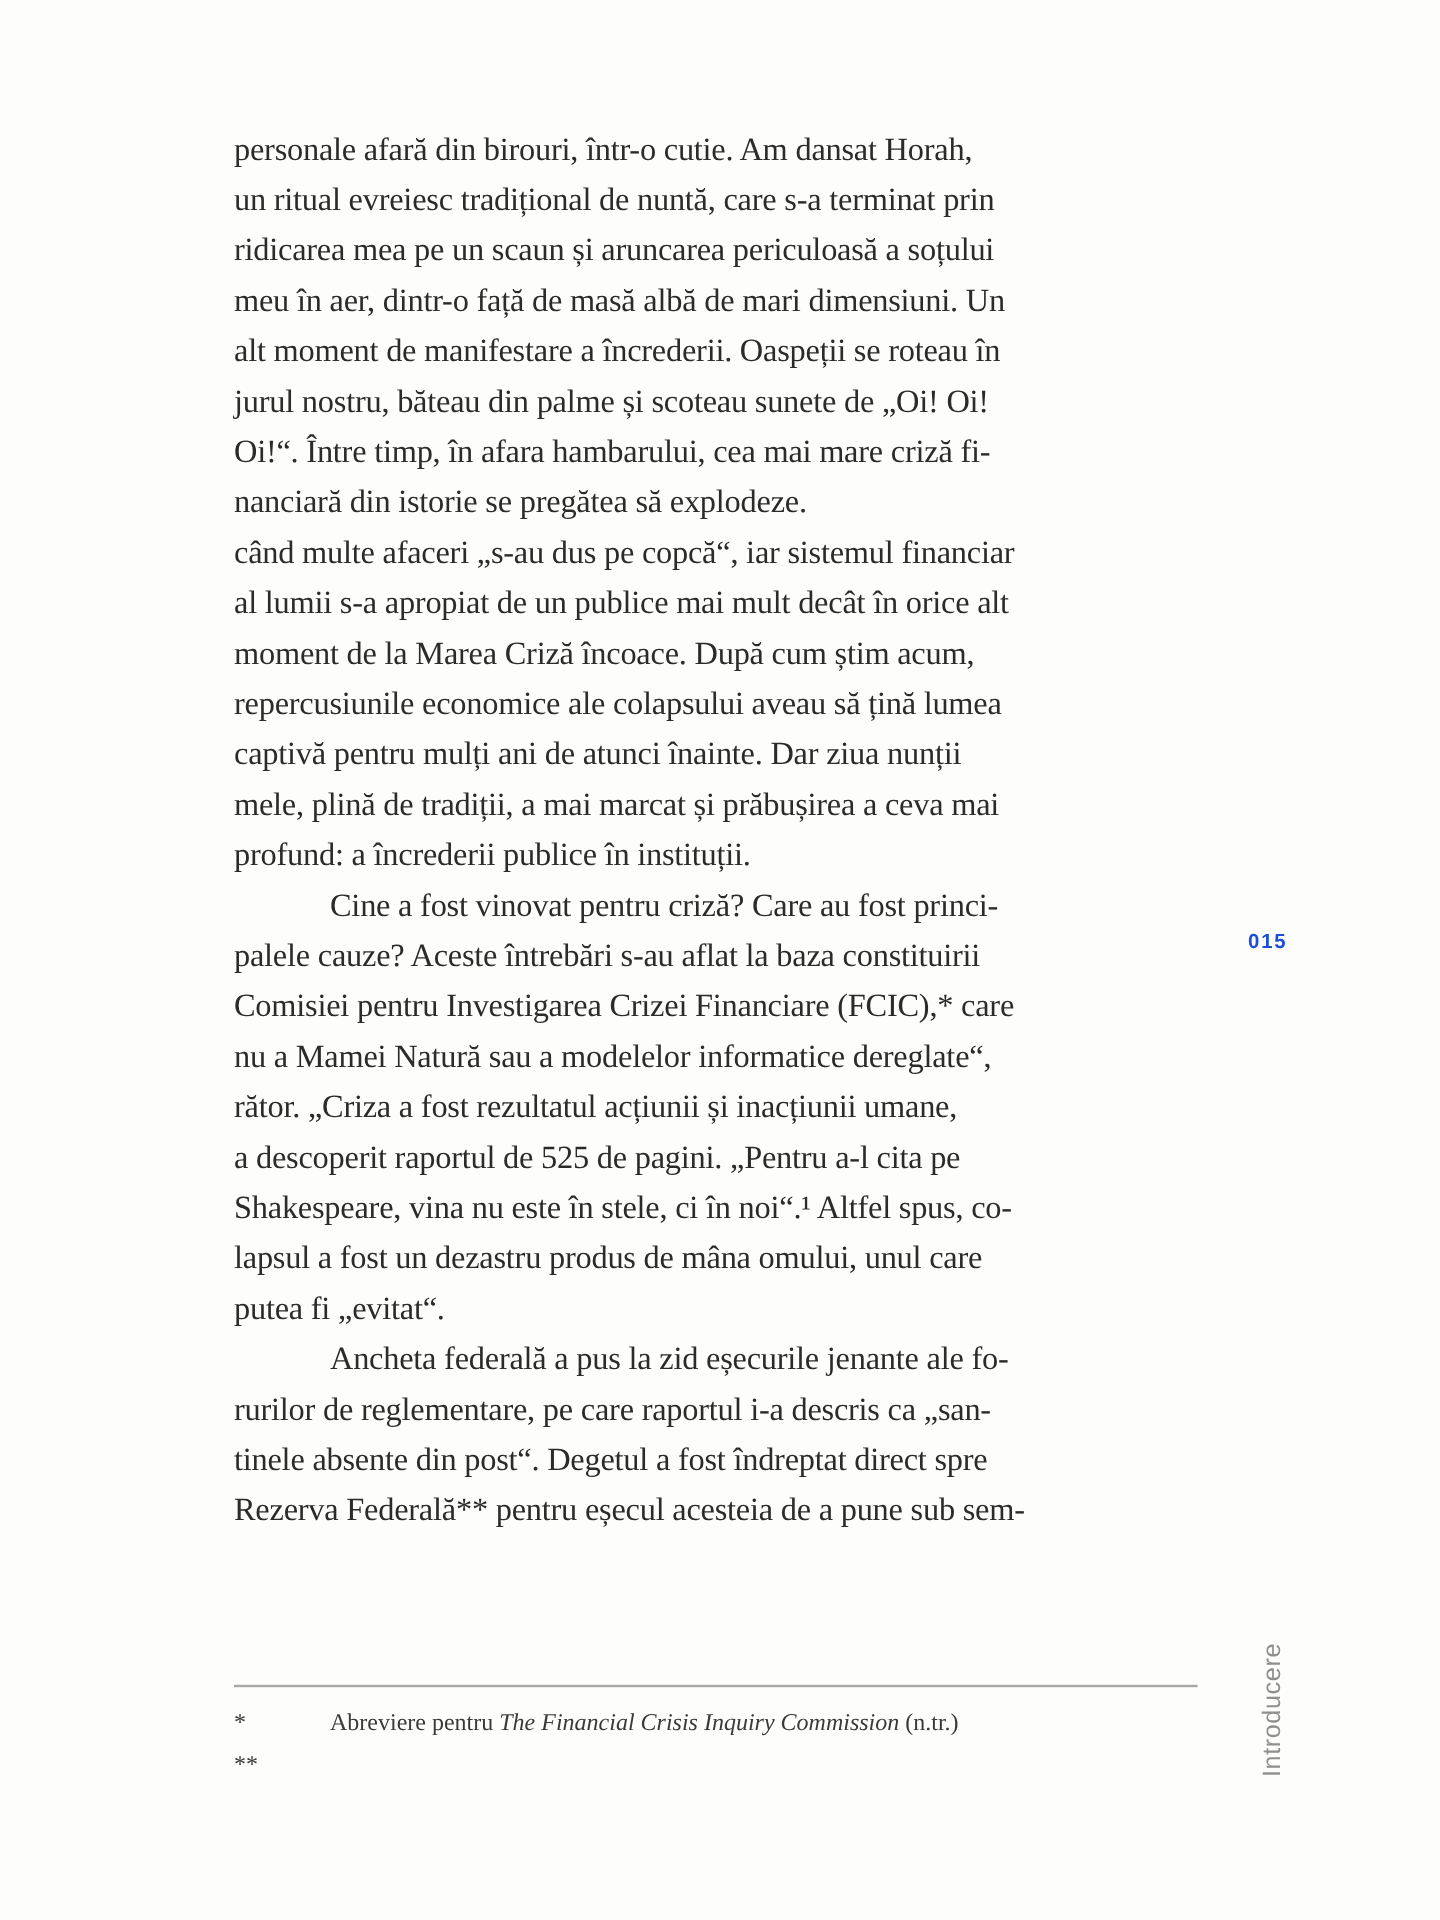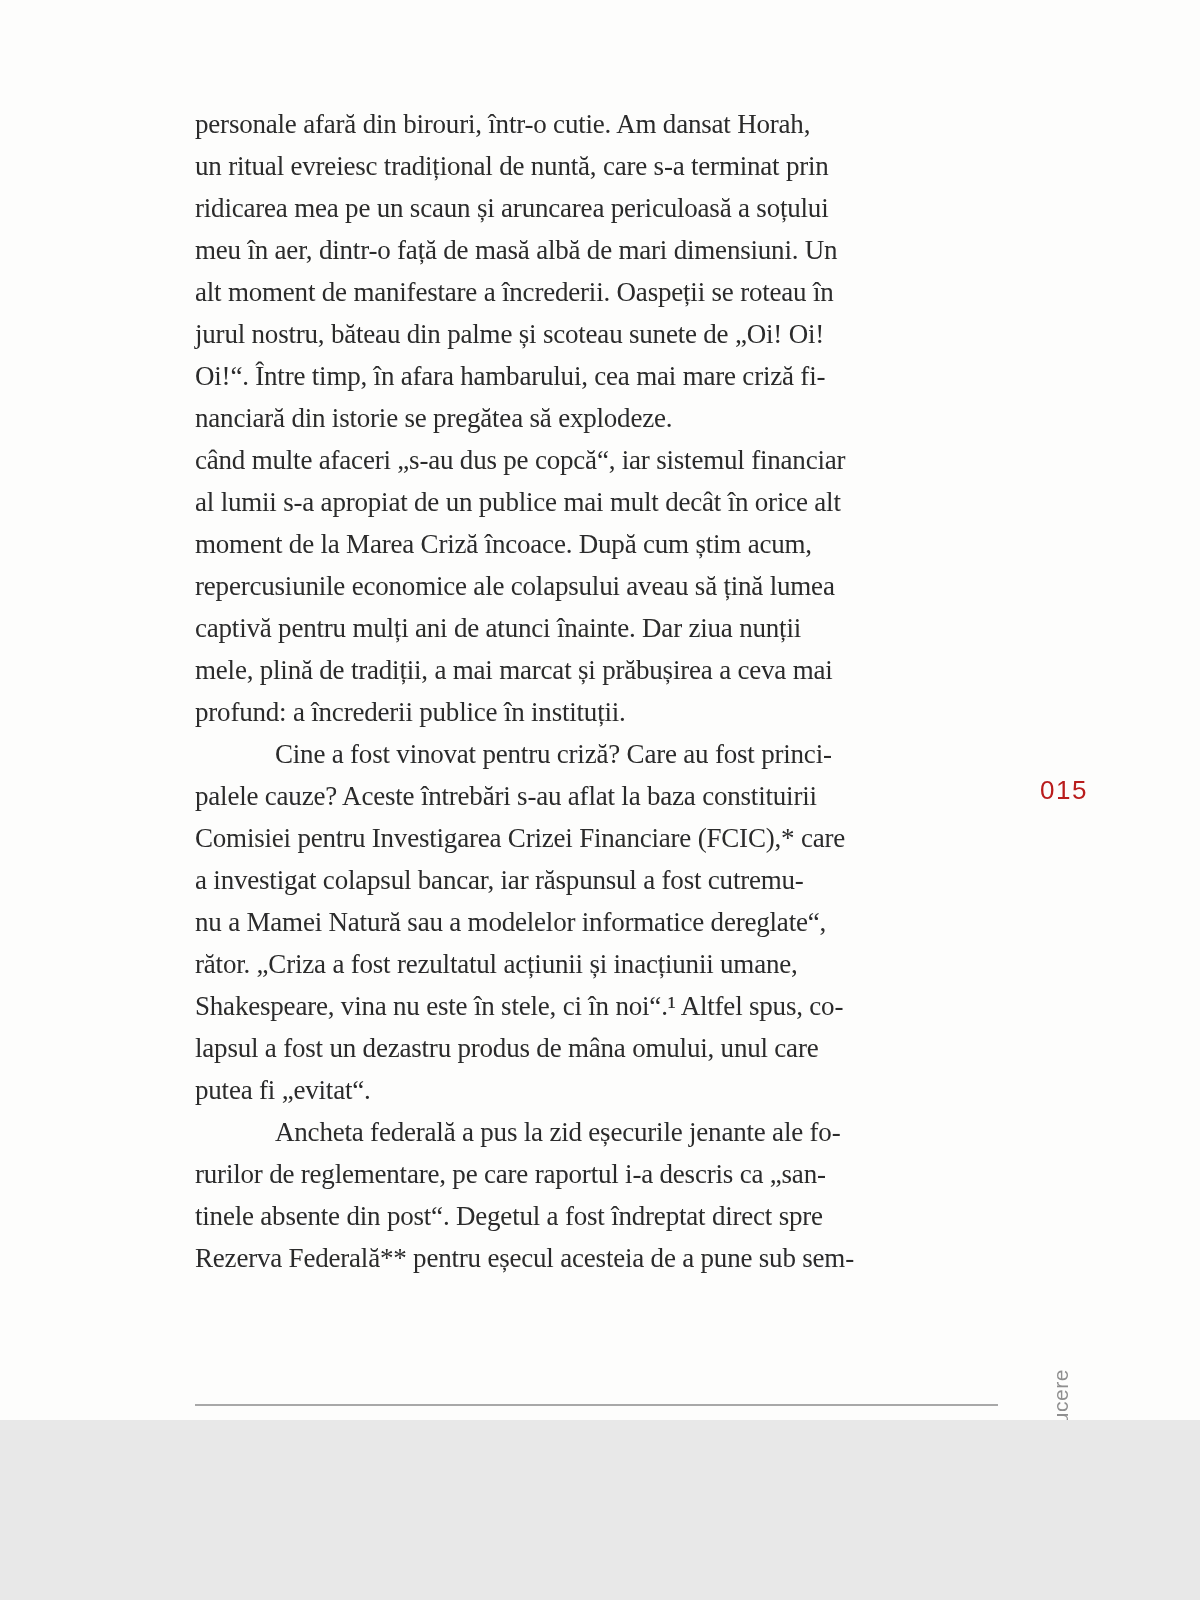--- a/index.html
+++ b/index.html
@@ -1,19 +1,19 @@
 <!DOCTYPE html>
 <html><head>
 <meta charset="utf-8">
 <style>
   html, body { margin: 0; padding: 0; background: #e8e8e8; }
   .page {
     position: relative;
     width: 1200px;
-    height: 1420px;
+    height: 1600px;
     background: #fdfdfc;
     font-family: "Liberation Serif", serif;
     color: #2b2b2b;
     overflow: hidden;
     margin: 0 auto;
   }
   .text-block {
     position: absolute;
     left: 195px;
     top: 103px;
@@ -25,23 +25,23 @@
     height: 42px;
     white-space: nowrap;
     letter-spacing: -0.2px;
   }
   .line.indent { padding-left: 80px; }
   .page-number {
     position: absolute;
     left: 1040px;
     top: 775px;
     font-family: "Liberation Sans", sans-serif;
-    font-weight: normal;
-    font-size: 26px;
-    color: #b91c1c;
+    font-weight: bold;
+    font-size: 17px;
+    color: #1d4ed8;
     letter-spacing: 1.5px;
   }
   .footnote-rule {
     position: absolute;
     left: 195px;
     top: 1404px;
     width: 803px;
     height: 2px;
     background: #a8a8a8;
   }
@@ -95,23 +95,23 @@
       <div class="line">când multe afaceri „s-au dus pe copcă“, iar sistemul financiar</div>
       <div class="line">al lumii s-a apropiat de un publice mai mult decât în orice alt</div>
       <div class="line">moment de la Marea Criză încoace. După cum știm acum,</div>
       <div class="line">repercusiunile economice ale colapsului aveau să țină lumea</div>
       <div class="line">captivă pentru mulți ani de atunci înainte. Dar ziua nunții</div>
       <div class="line">mele, plină de tradiții, a mai marcat și prăbușirea a ceva mai</div>
       <div class="line">profund: a încrederii publice în instituții.</div>
       <div class="line indent">Cine a fost vinovat pentru criză? Care au fost princi-</div>
       <div class="line">palele cauze? Aceste întrebări s-au aflat la baza constituirii</div>
       <div class="line">Comisiei pentru Investigarea Crizei Financiare (FCIC),* care</div>
-      <div class="line">a investigat colapsul bancar, iar răspunsul a fost cutremu-</div>
       <div class="line">nu a Mamei Natură sau a modelelor informatice dereglate“,</div>
       <div class="line">rător. „Criza a fost rezultatul acțiunii și inacțiunii umane,</div>
+      <div class="line">a descoperit raportul de 525 de pagini. „Pentru a-l cita pe</div>
       <div class="line">Shakespeare, vina nu este în stele, ci în noi“.¹ Altfel spus, co-</div>
       <div class="line">lapsul a fost un dezastru produs de mâna omului, unul care</div>
       <div class="line">putea fi „evitat“.</div>
       <div class="line indent">Ancheta federală a pus la zid eșecurile jenante ale fo-</div>
       <div class="line">rurilor de reglementare, pe care raportul i-a descris ca „san-</div>
       <div class="line">tinele absente din post“. Degetul a fost îndreptat direct spre</div>
       <div class="line">Rezerva Federală** pentru eșecul acesteia de a pune sub sem-</div>
     </main>
 
   <div class="page-number">015</div>

